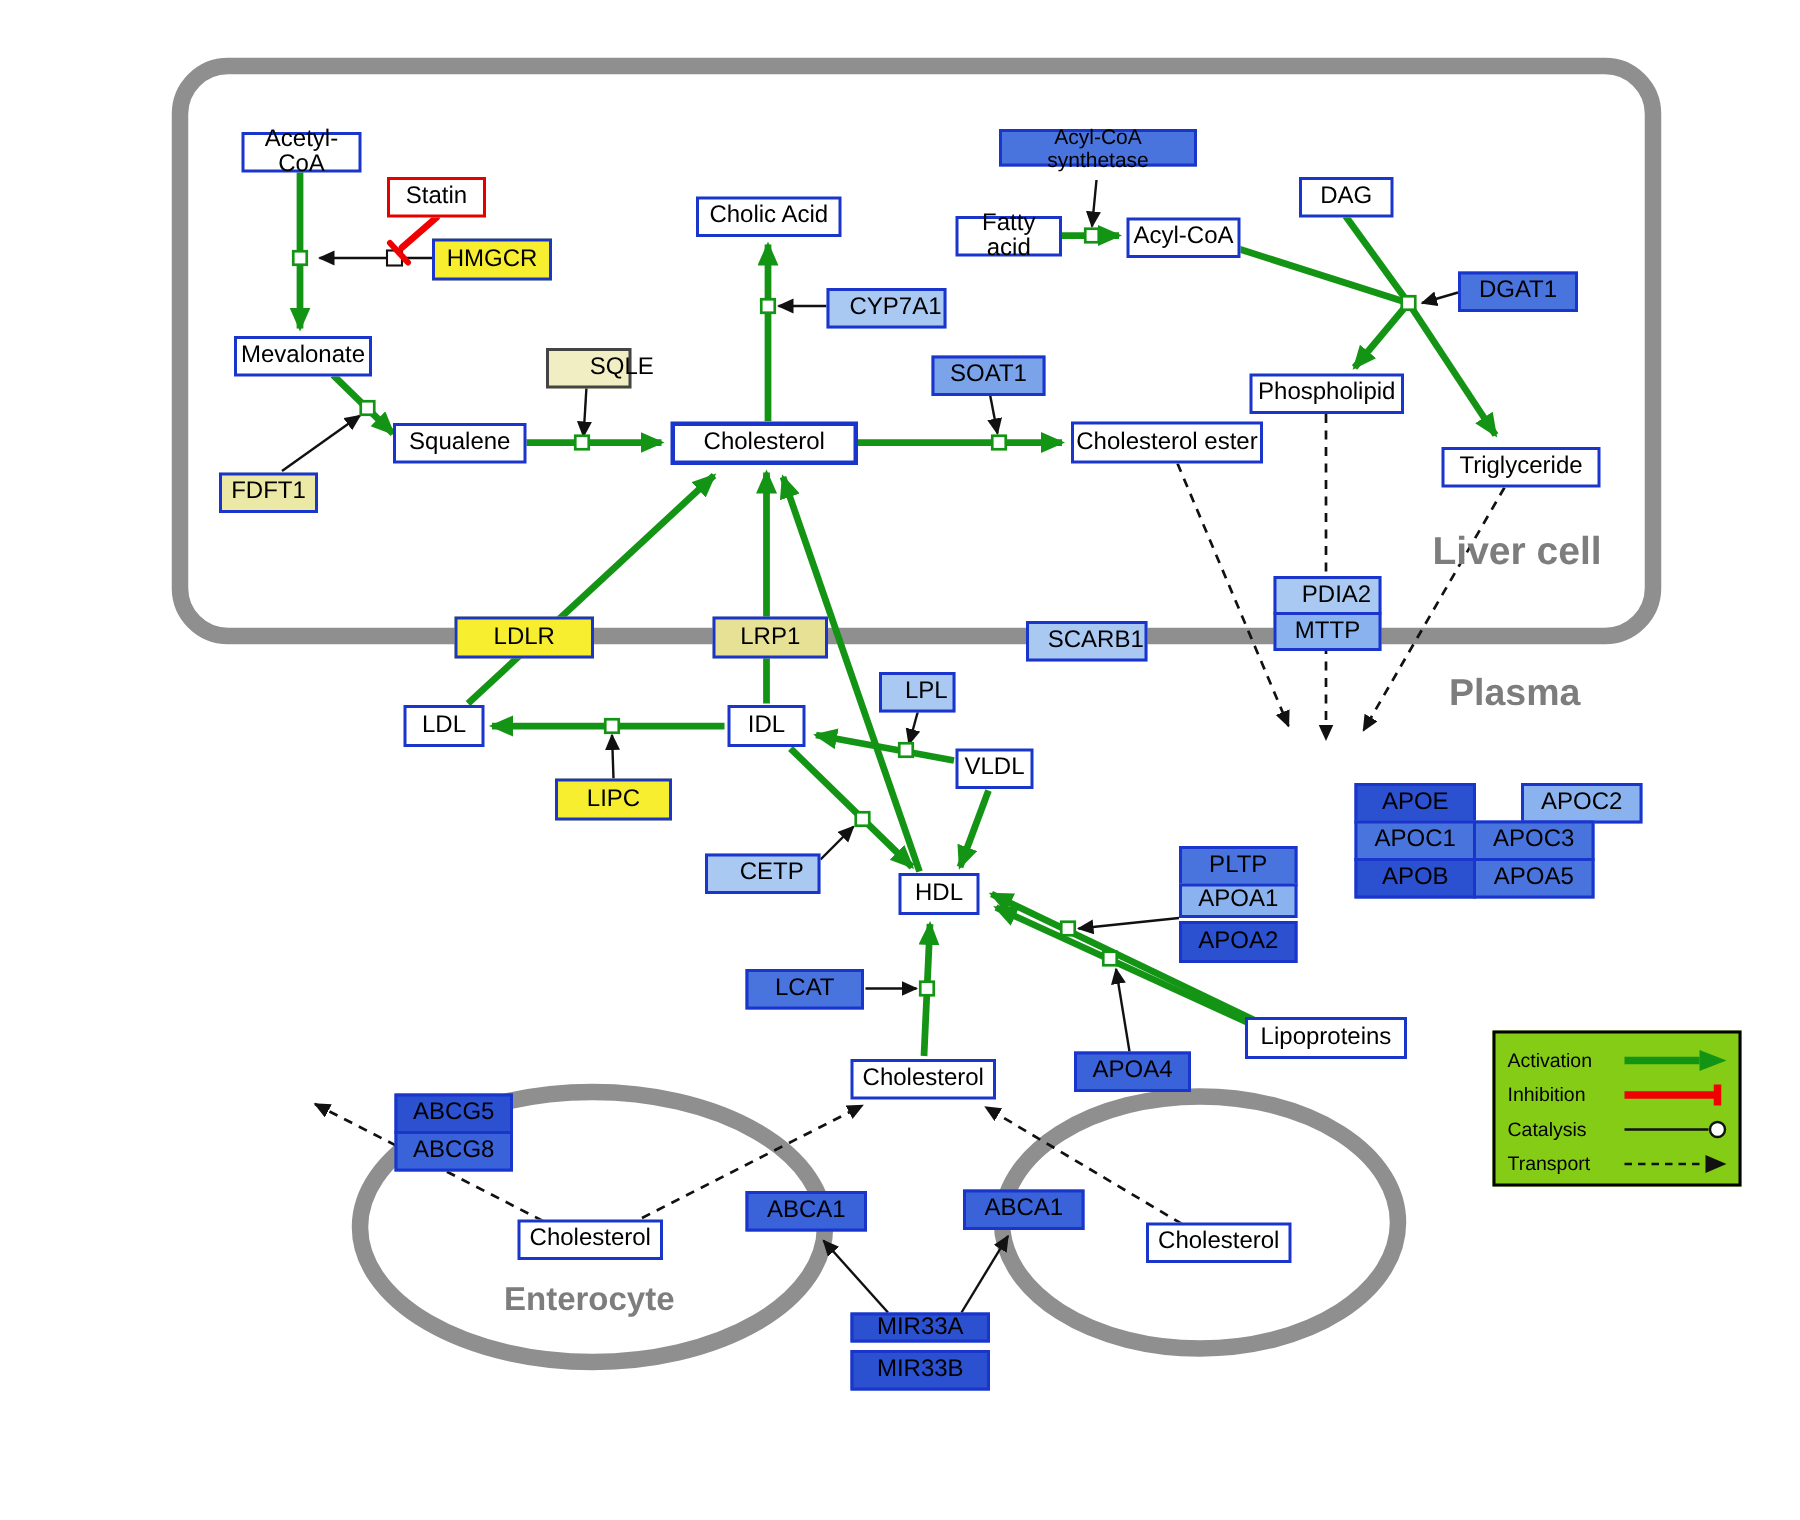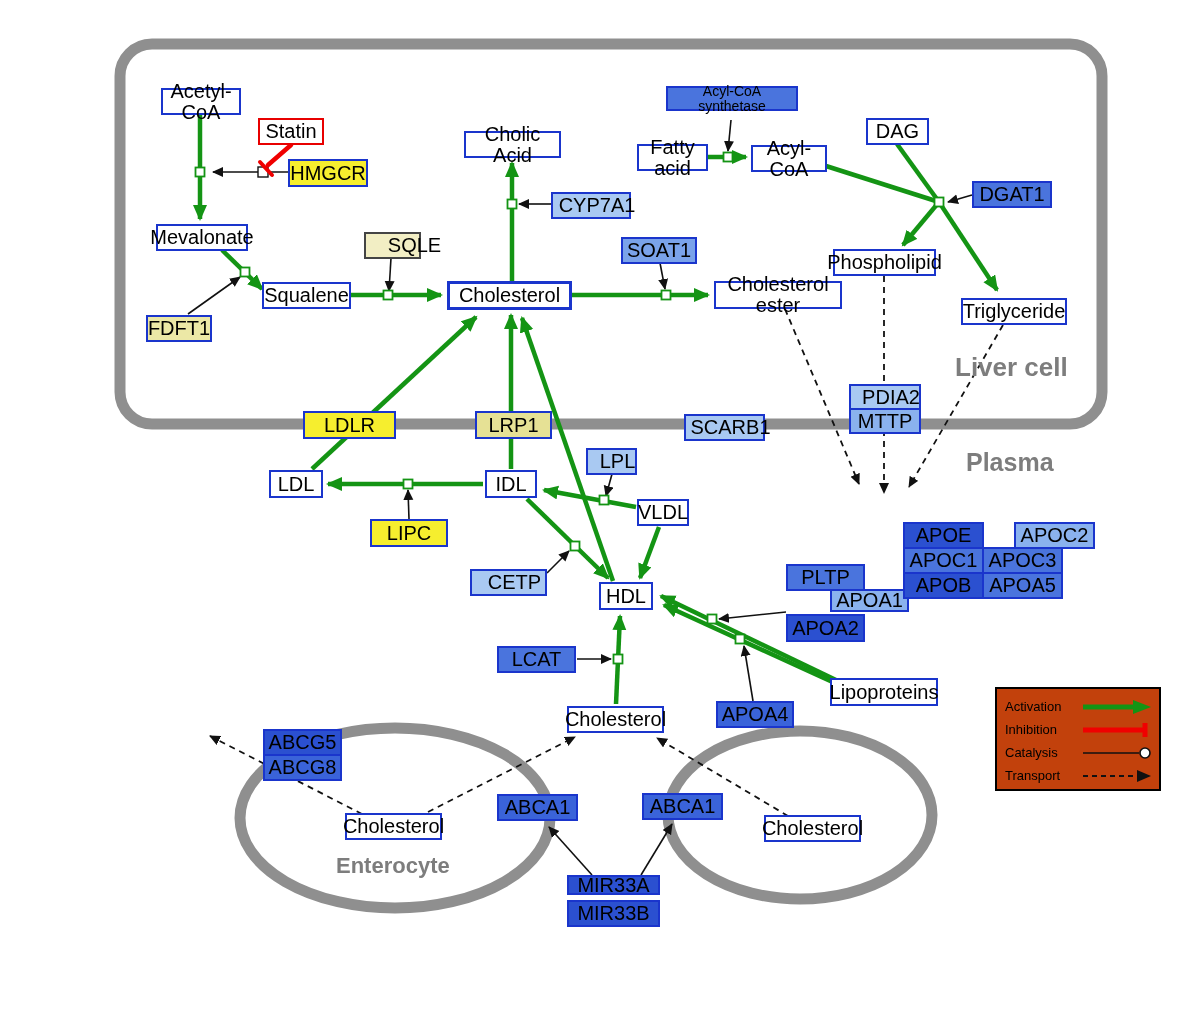--- a/index.html
+++ b/index.html
@@ -1,36 +1,36 @@
 <!DOCTYPE html>
 <html><head>
 <meta charset="utf-8">
 <style>
   html,body{margin:0;padding:0;background:#ffffff;}
   #stage{position:relative;width:1200px;height:1013px;background:#ffffff;overflow:hidden;
          font-family:"Liberation Sans", sans-serif;}
   #edges{position:absolute;left:0;top:0;}
   .node{position:absolute;box-sizing:border-box;border:2px solid #1a35cc;background:#ffffff;
         color:#000;display:flex;align-items:center;justify-content:center;text-align:center;
-        font-size:20px;line-height:1.05;cursor:pointer;}
+        font-size:16px;line-height:1.05;cursor:pointer;}
   .thick{border-width:3px;}
   .drug{border-color:#e80000;}
   .y{background:#f6ee2e;}
   .creamk{background:#f2eec4;border-color:#444;}
   .cream{background:#ece8a6;}
   .khaki{background:#e6e195;}
   .bdark{background:#2b50d0;}
   .bstrong{background:#3a63d9;}
   .bmid{background:#4a74dd;}
   .bmid2{background:#7aa3ea;}
   .blight{background:#a9c9f2;padding-left:12px;}
   .blight2{background:#8ab2ee;}
   .small{font-size:14px;}
   .comp-label{position:absolute;color:#7d7d7d;font-weight:bold;}
-  #legend{position:absolute;left:995px;top:687px;width:166px;height:104px;background:#c2410c;
+  #legend{position:absolute;left:995px;top:687px;width:166px;height:104px;background:#84cc16;
           border:2px solid #000;box-sizing:border-box;padding:6px 6px 4px 8px;}
   .leg-row{display:flex;align-items:center;justify-content:space-between;height:23px;}
   .leg-row span{font-size:13px;color:#000;}
 </style>
 </head>
 <body>
 
 <div id="stage">
 
   <svg id="edges" width="1200" height="1013" viewBox="0 0 1200 1013">
@@ -147,21 +147,21 @@
   <div class="node khaki" style="left:475px;top:411px;width:77px;height:28px;">LRP1</div>
   <div class="node blight" style="left:684px;top:414px;width:81px;height:27px;">SCARB1</div>
   <div class="node" style="left:269px;top:470px;width:54px;height:28px;">LDL</div>
   <div class="node" style="left:485px;top:470px;width:52px;height:28px;">IDL</div>
   <div class="node y" style="left:370px;top:519px;width:78px;height:28px;">LIPC</div>
   <div class="node blight" style="left:586px;top:448px;width:51px;height:27px;">LPL</div>
   <div class="node" style="left:637px;top:499px;width:52px;height:27px;">VLDL</div>
   <div class="node blight" style="left:470px;top:569px;width:77px;height:27px;">CETP</div>
   <div class="node" style="left:599px;top:582px;width:54px;height:28px;">HDL</div>
   <div class="node bmid" style="left:786px;top:564px;width:79px;height:27px;">PLTP</div>
-  <div class="node blight2" style="left:786px;top:589px;width:79px;height:23px;margin-left:44px;">APOA1</div>
+  <div class="node blight2" style="left:786px;top:589px;width:79px;height:23px;">APOA1</div>
   <div class="node bdark" style="left:786px;top:614px;width:79px;height:28px;">APOA2</div>
   <div class="node bdark" style="left:903px;top:522px;width:81px;height:27px;">APOE</div>
   <div class="node blight2" style="left:982px;top:522px;width:81px;height:27px;margin-left:32px;">APOC2</div>
   <div class="node bmid" style="left:903px;top:547px;width:81px;height:27px;">APOC1</div>
   <div class="node bmid" style="left:982px;top:547px;width:81px;height:27px;">APOC3</div>
   <div class="node bdark" style="left:903px;top:572px;width:81px;height:27px;">APOB</div>
   <div class="node bmid" style="left:982px;top:572px;width:81px;height:27px;">APOA5</div>
   <div class="node bmid" style="left:497px;top:646px;width:79px;height:27px;">LCAT</div>
   <div class="node bstrong" style="left:716px;top:701px;width:78px;height:27px;">APOA4</div>
   <div class="node" style="left:830px;top:678px;width:108px;height:28px;">Lipoproteins</div>

